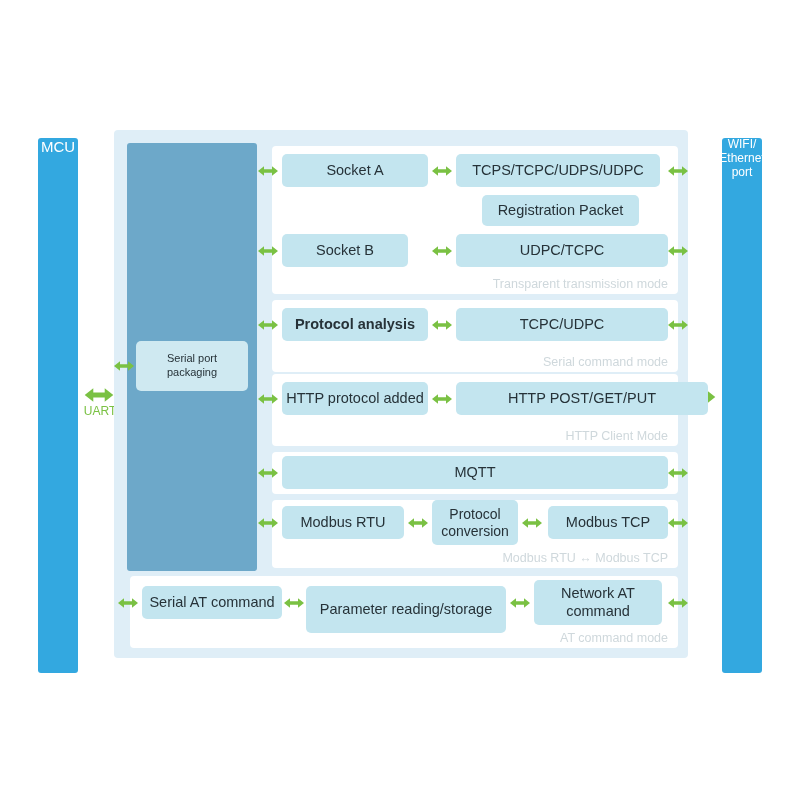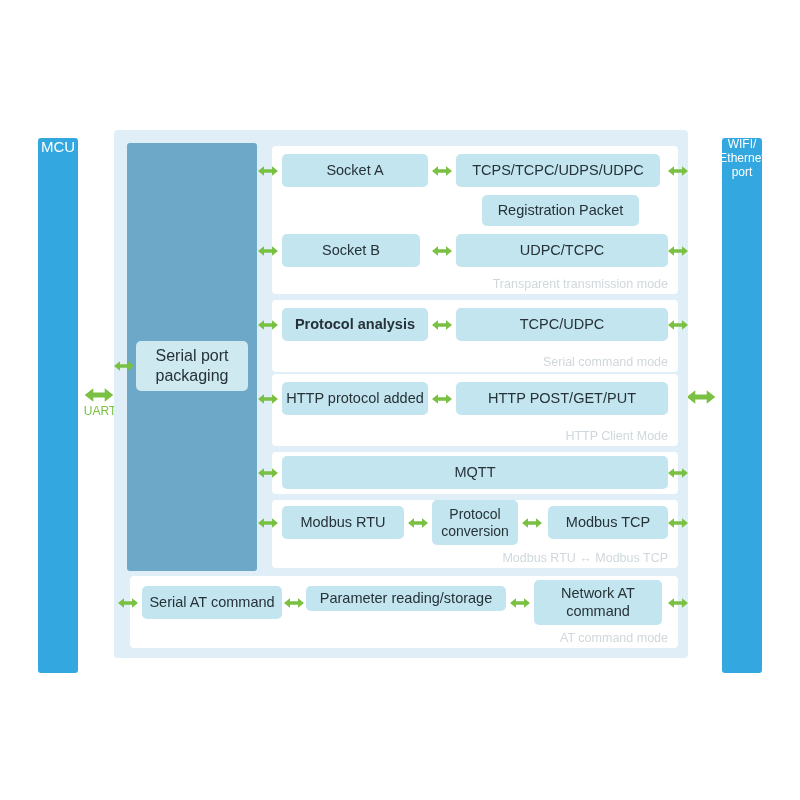--- a/index.html
+++ b/index.html
@@ -65,21 +65,21 @@
     left: 136px;
     top: 341px;
     width: 112px;
     height: 50px;
     background: #cfe9f1;
     border-radius: 5px;
     display: flex;
     align-items: center;
     justify-content: center;
     text-align: center;
-    font-size: 16px;
+    font-size: 11px;
     color: #263238;
     line-height: 1.25;
     white-space: pre-line;
   }
 
   
   .panel {
     position: absolute;
     background: #ffffff;
     border-radius: 4px;
@@ -175,21 +175,21 @@
 
   <div class="panel" style="left:272px; top:146px; width:406px; height:148px;">
     <span class="caption">Transparent transmission mode</span>
   </div>
 
   <div class="box" style="left:282px; top:154px; width:146px; height:33px;">Socket A</div>
   <div class="box" style="left:456px; top:154px; width:204px; height:33px;">TCPS/TCPC/UDPS/UDPC</div>
 
   <div class="box" style="left:482px; top:195px; width:157px; height:31px;">Registration Packet</div>
 
-  <div class="box" style="left:282px; top:234px; width:138px; height:33px;">Socket B</div>
+  <div class="box" style="left:282px; top:234px; width:126px; height:33px;">Socket B</div>
   <div class="box" style="left:456px; top:234px; width:212px; height:33px;">UDPC/TCPC</div>
 
   <svg class="arrow" style="left:258px; top:164px;">
       <use href="#sym-dbl-arrow" width="20" height="14"></use>
     </svg>
   <svg class="arrow" style="left:432px; top:164px;">
       <use href="#sym-dbl-arrow" width="20" height="14"></use>
     </svg>
   <svg class="arrow" style="left:668px; top:164px;">
       <use href="#sym-dbl-arrow" width="20" height="14"></use>
@@ -220,21 +220,21 @@
     </svg>
   <svg class="arrow" style="left:668px; top:318px;">
       <use href="#sym-dbl-arrow" width="20" height="14"></use>
     </svg>
 
   <div class="panel" style="left:272px; top:374px; width:406px; height:72px;">
     <span class="caption">HTTP Client Mode</span>
   </div>
 
   <div class="box" style="left:282px; top:382px; width:146px; height:33px;">HTTP protocol added</div>
-  <div class="box" style="left:456px; top:382px; width:212px; height:33px;">HTTP POST/GET/PUT</div>
+  <div class="box" style="left:456px; top:382px; width:252px; height:33px;">HTTP POST/GET/PUT</div>
 
   <svg class="arrow" style="left:258px; top:392px;">
       <use href="#sym-dbl-arrow" width="20" height="14"></use>
     </svg>
   <svg class="arrow" style="left:432px; top:392px;">
       <use href="#sym-dbl-arrow" width="20" height="14"></use>
     </svg>
 
   <div class="panel" style="left:272px; top:452px; width:406px; height:42px;"></div>
 
@@ -267,21 +267,21 @@
     </svg>
   <svg class="arrow" style="left:668px; top:516px;">
       <use href="#sym-dbl-arrow" width="20" height="14"></use>
     </svg>
 
   <div class="panel" style="left:130px; top:576px; width:548px; height:72px;">
     <span class="caption">AT command mode</span>
   </div>
 
   <div class="box" style="left:142px; top:586px; width:140px; height:33px;">Serial AT command</div>
-  <div class="box" style="left:306px; top:586px; width:200px; height:25px;">Parameter reading/storage</div>
+  <div class="box" style="left:306px; top:586px; width:200px; height:47px;">Parameter reading/storage</div>
   <div class="box" style="left:534px; top:580px; width:128px; height:45px;">Network AT
 command</div>
 
   <svg class="arrow" style="left:118px; top:596px;">
       <use href="#sym-dbl-arrow" width="20" height="14"></use>
     </svg>
   <svg class="arrow" style="left:284px; top:596px;">
       <use href="#sym-dbl-arrow" width="20" height="14"></use>
     </svg>
   <svg class="arrow" style="left:510px; top:596px;">

